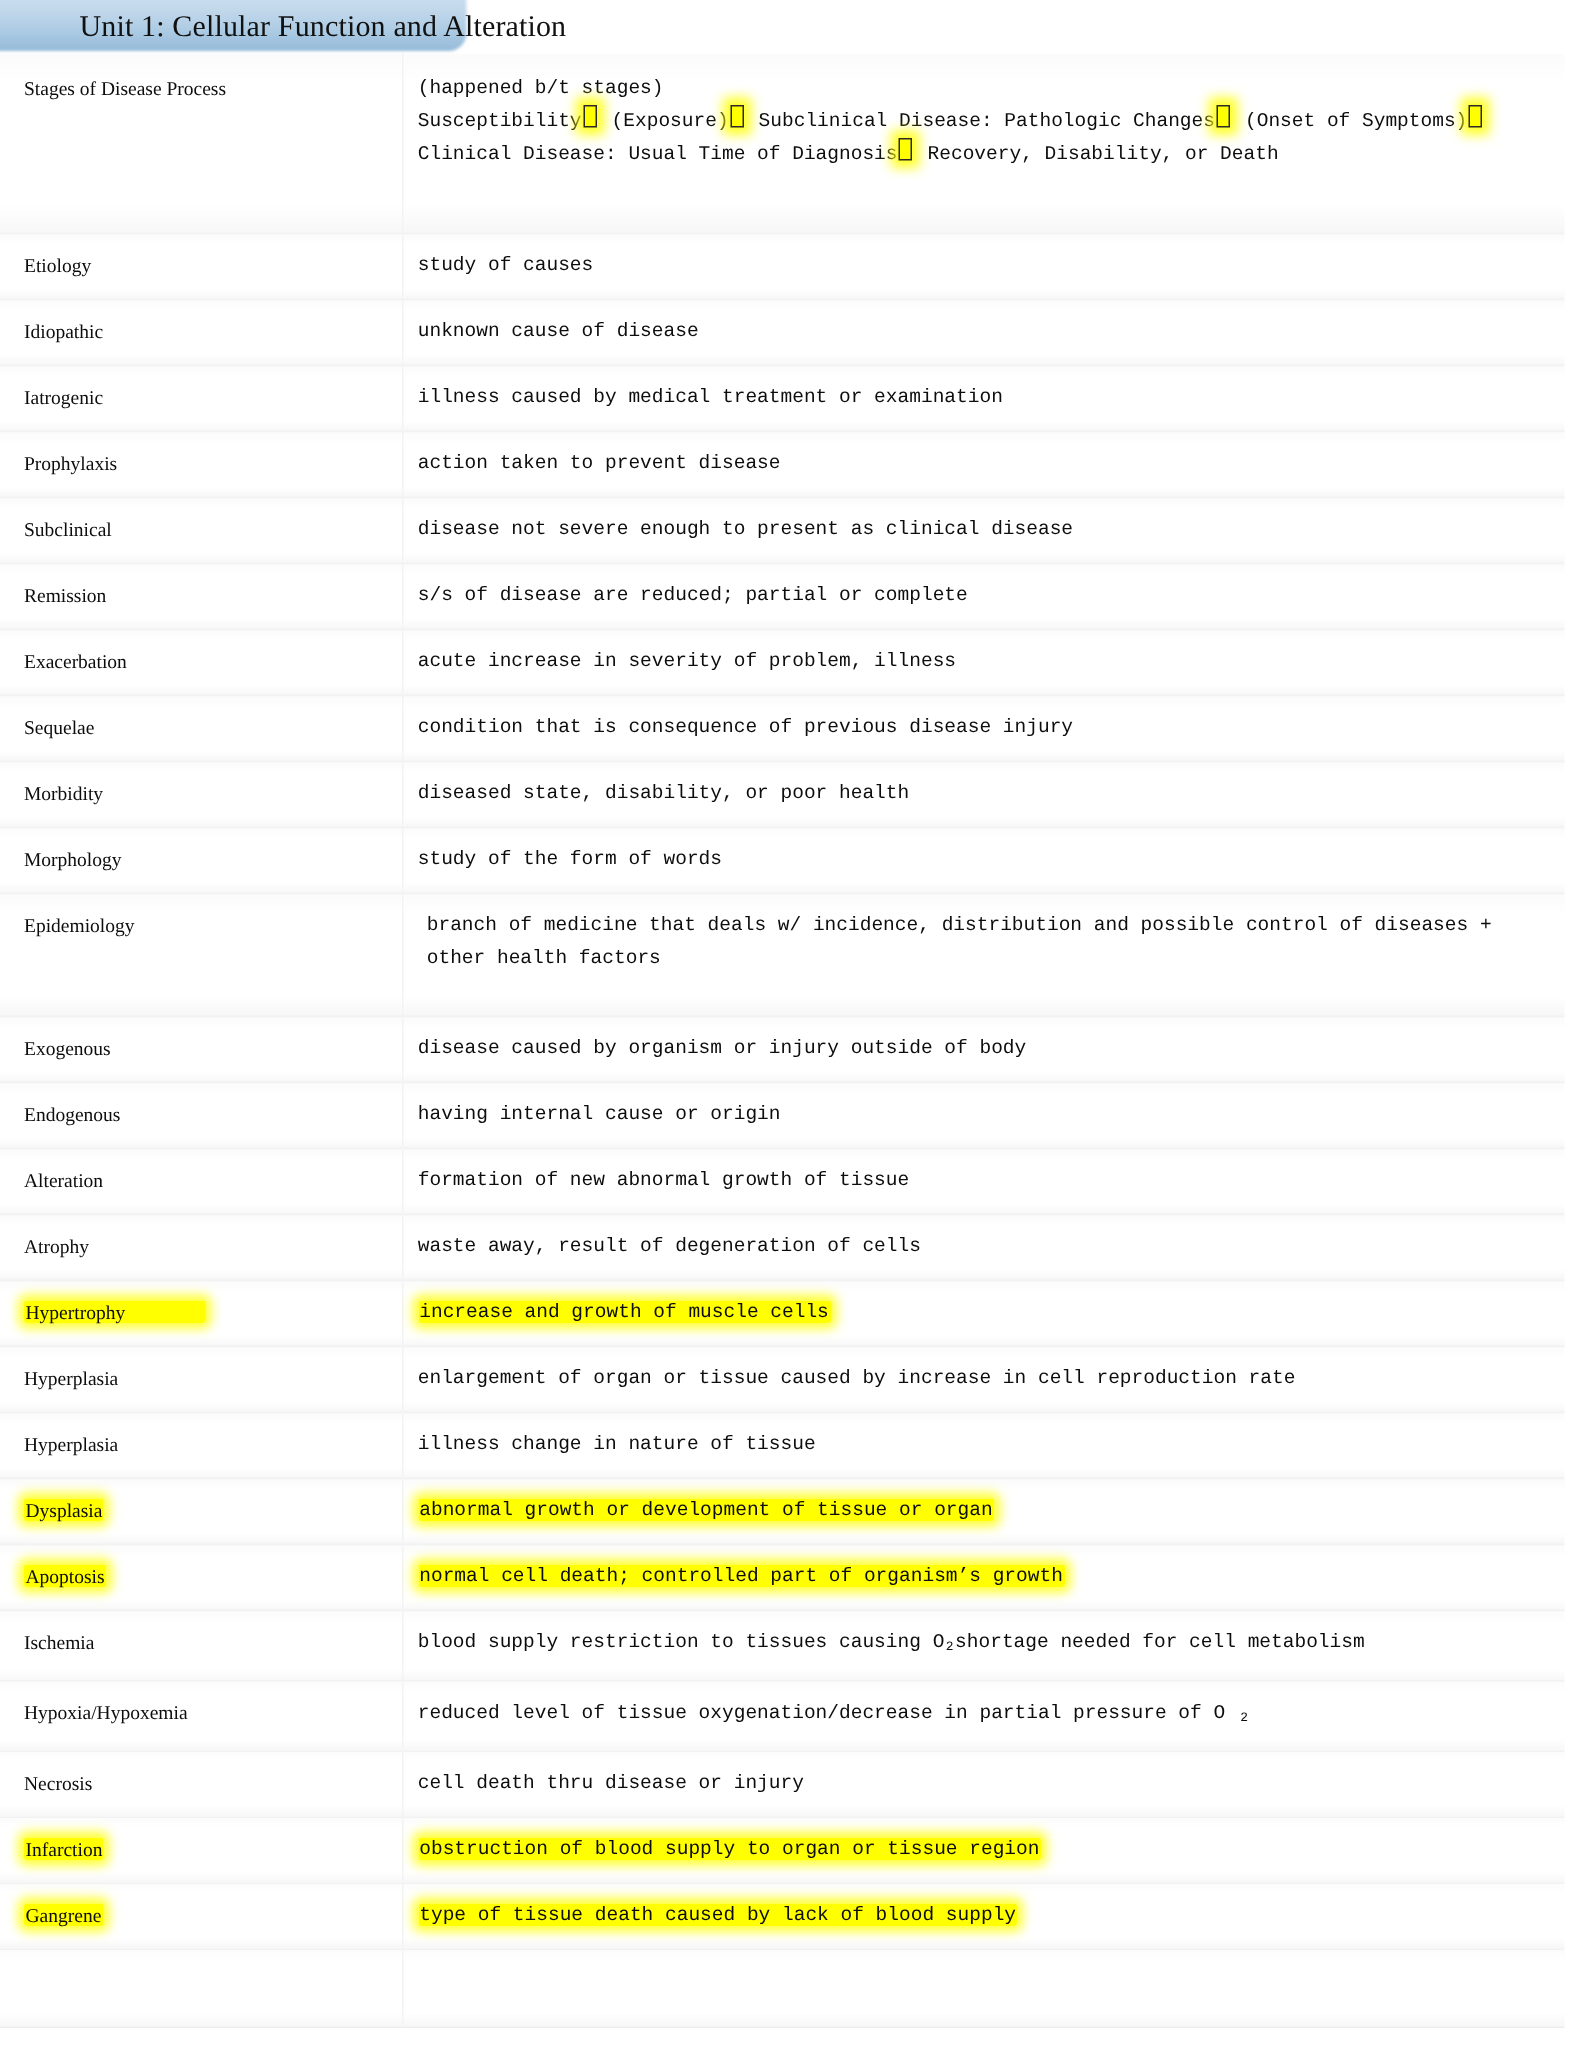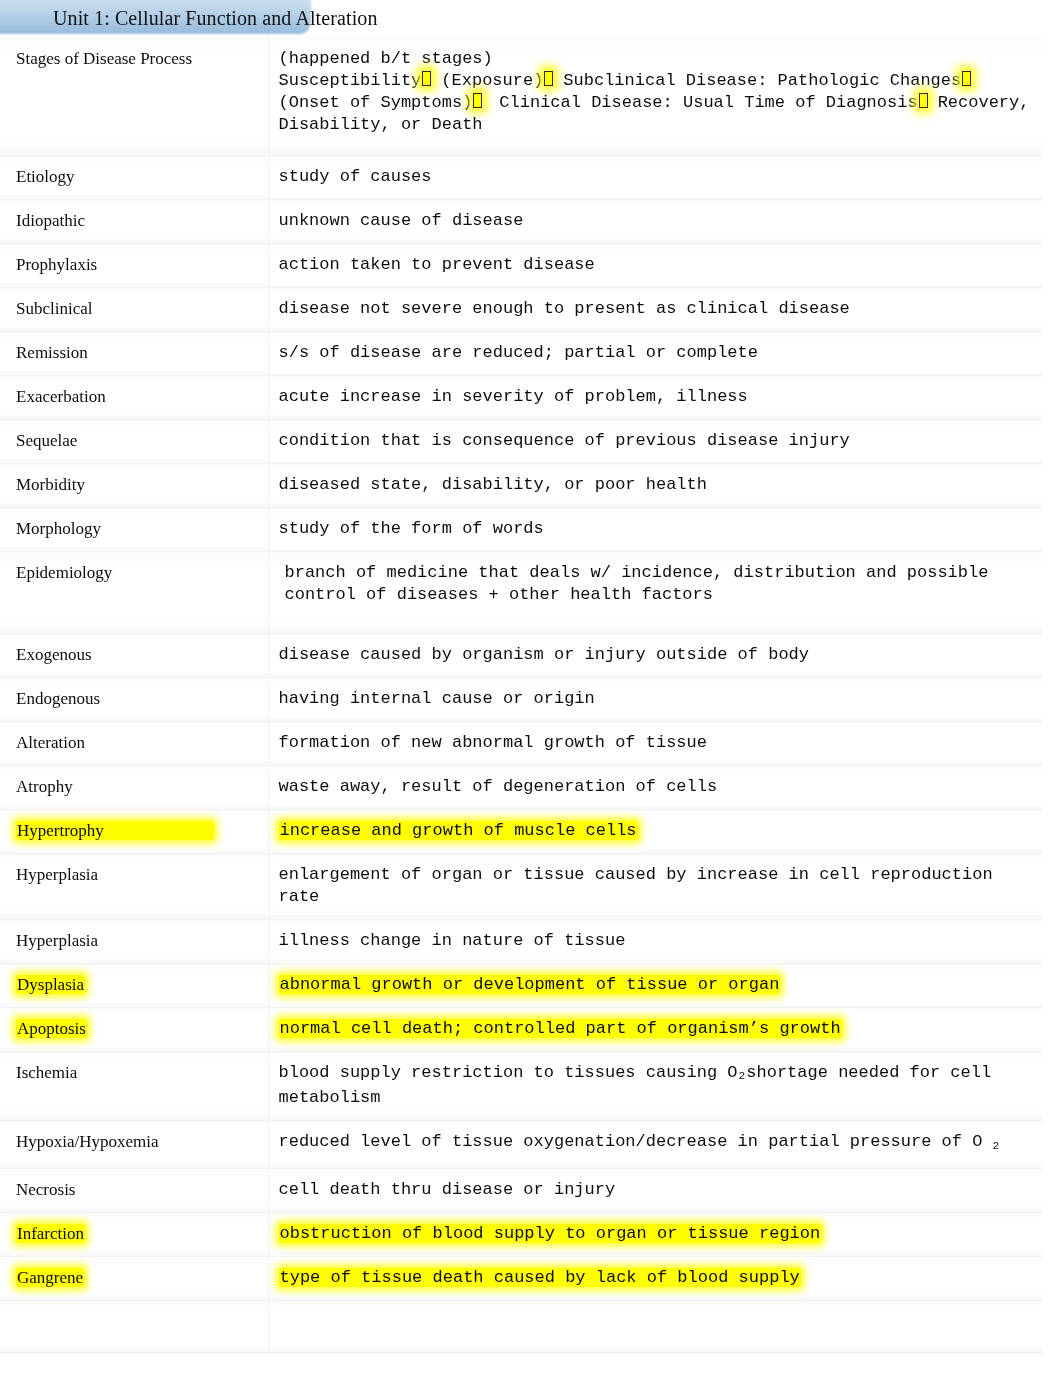--- a/index.html
+++ b/index.html
@@ -62,21 +62,21 @@
     border-collapse: collapse;
     table-layout: fixed;
     filter: blur(.35px);
   }
   #glossary-table col.c-term  { width: 268px; }
   #glossary-table col.c-def   { width: 775px; }
 
   #glossary-table td {
     vertical-align: top;
     padding: 10px 8px 11px 16px;
-    font-size: 17px;
+    font-size: 13px;
     line-height: 22px;
     border-bottom: 1px solid #f2f2f2;
     background: #ffffff;
     background-image: linear-gradient(180deg,
         #fbfbfb 0%, #ffffff 16%, #ffffff 84%, #f7f7f7 100%);
   }
   #glossary-table td.def {
     border-left: 1px solid #f3f3f3;
     padding-left: 10px;
     font-family: Liberation Mono, monospace;
@@ -89,21 +89,21 @@
     border-bottom: 1px solid #ececec;
   }
 
   
   .hl {
     background: #ffff00;
     box-shadow: 0 0 7px 4px rgba(255,255,0,.78);
     border-radius: 2px;
     padding: 0 1px;
   }
-  .hl-pad { padding-right: 110px; }
+  .hl-pad { padding-right: 54px; }
   
   .tofu {
     display: inline-block;
     width: 7px;
     height: 13px;
     border: 1px solid #2b2b2b;
     vertical-align: -1px;
     margin: 0 1px;
     background: #ffff00;
     box-shadow: 0 0 8px 5px rgba(255,255,0,.85);
@@ -144,20 +144,24 @@
     <tr>
       <td class="term"><span>Etiology</span></td>
       <td class="def"><span>study of causes</span></td>
     </tr>
 
     <tr>
       <td class="term"><span>Idiopathic</span></td>
       <td class="def"><span>unknown cause of disease</span></td>
     </tr>
 
+    <tr>
+      <td class="term"><span>Iatrogenic</span></td>
+      <td class="def"><span>illness caused by medical treatment or examination</span></td>
+    </tr>
 
     <tr>
       <td class="term"><span>Prophylaxis</span></td>
       <td class="def"><span>action taken to prevent disease</span></td>
     </tr>
 
     <tr>
       <td class="term"><span>Subclinical</span></td>
       <td class="def"><span>disease not severe enough to present as clinical disease</span></td>
     </tr>

